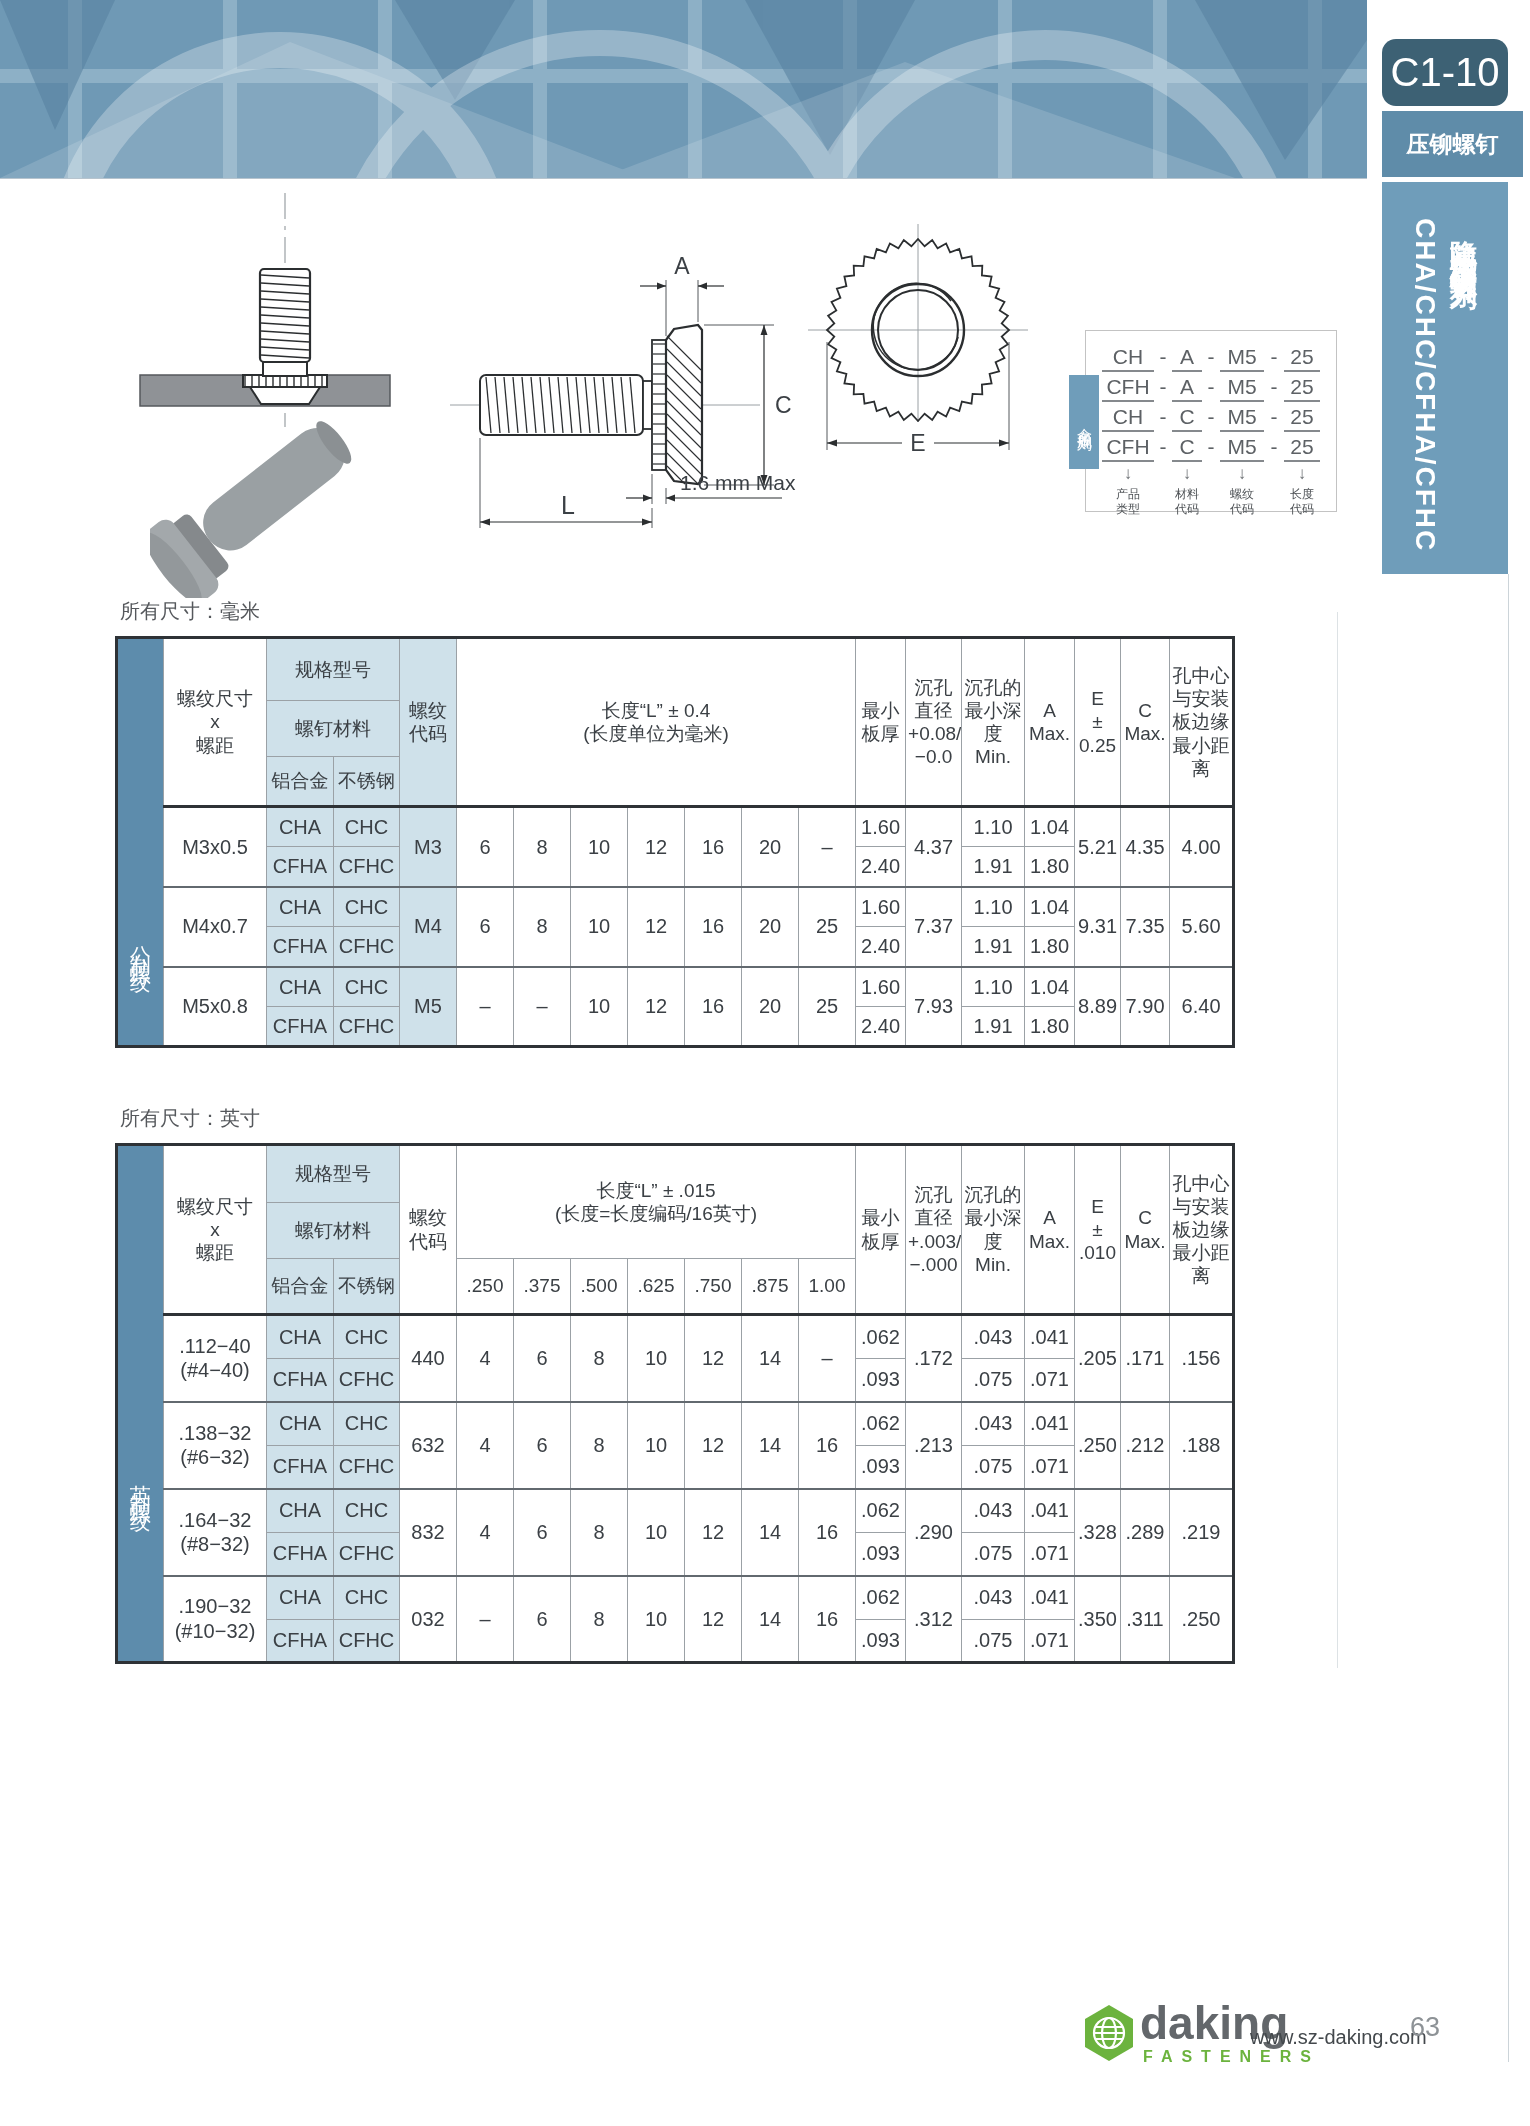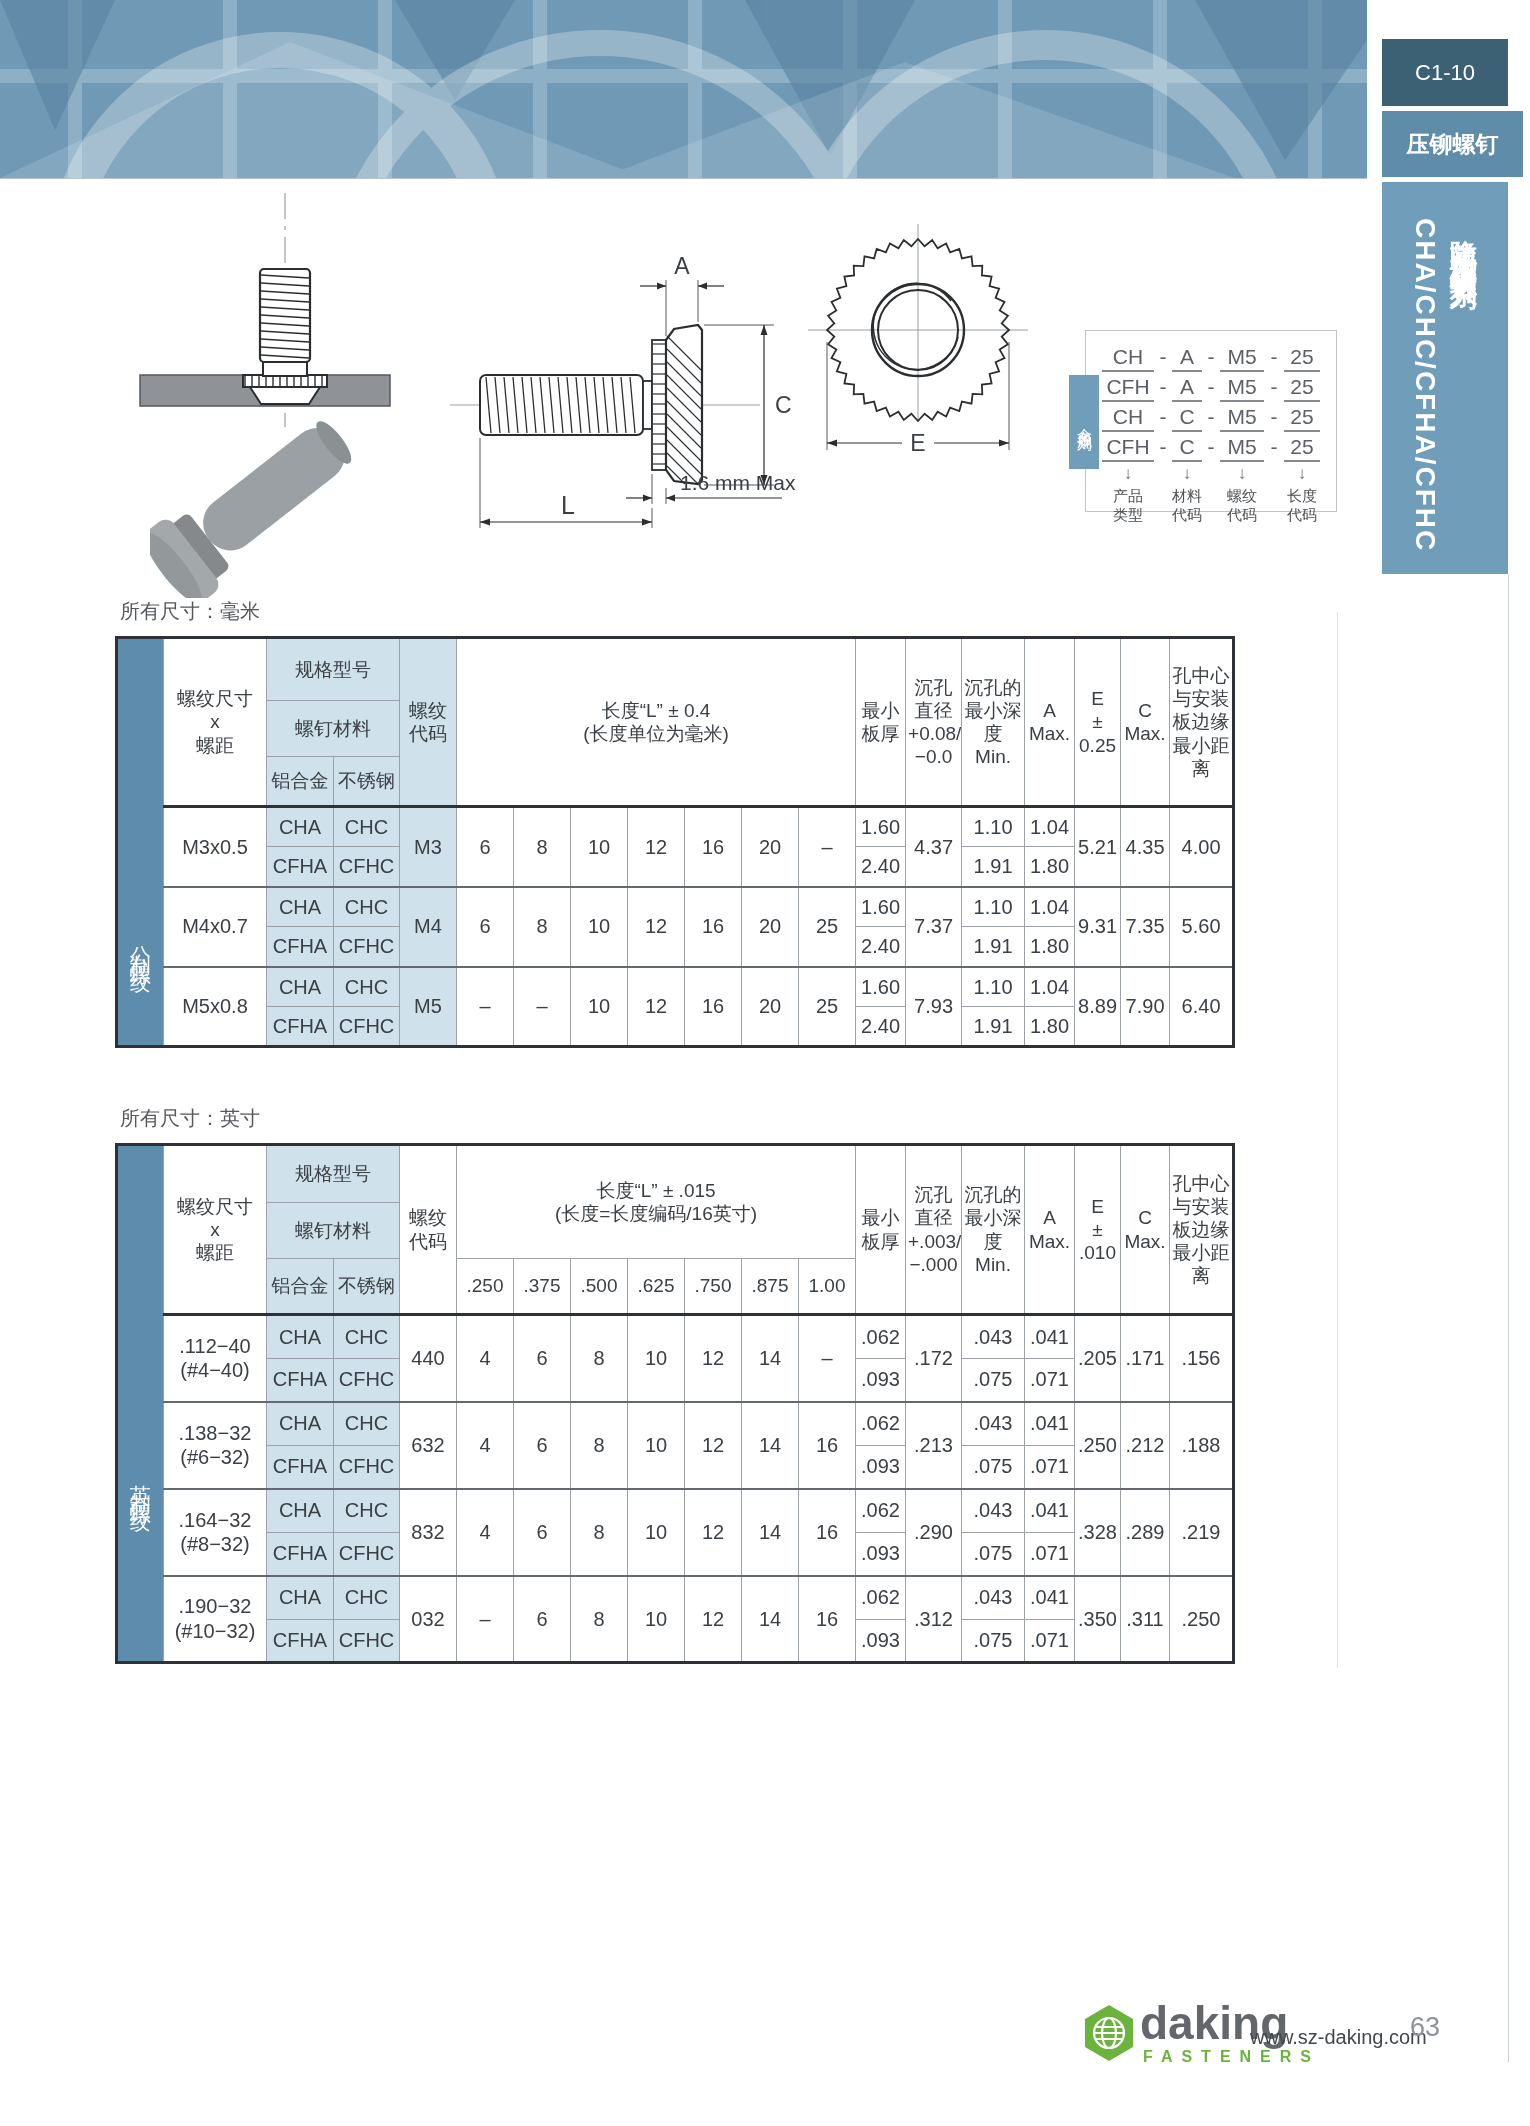--- a/index.html
+++ b/index.html
@@ -5,41 +5,41 @@
   html,body{margin:0;padding:0;background:#e8e8e8;}
   .page{position:relative;width:1530px;height:2126px;background:#ffffff;overflow:hidden;
         font-family:"Liberation Sans",sans-serif;color:#3b4045;}
   .abs{position:absolute;}
 
   
   .banner{left:0;top:0;width:1367px;height:178px;border-bottom:1px solid #b7c4ce;}
 
   
   .badge-code{left:1382px;top:39px;width:126px;height:67px;background:#3d6174;color:#fff;
-      display:flex;align-items:center;justify-content:center;font-size:22px;}
+      display:flex;align-items:center;justify-content:center;font-size:40px;border-radius:14px;}
   .badge-cat{left:1382px;top:111px;width:141px;height:66px;background:#5f8ca9;color:#fff;
       display:flex;align-items:center;justify-content:center;font-size:23px;font-weight:bold;}
   .series-panel{left:1382px;top:182px;width:126px;height:392px;background:#6f9dba;
       display:flex;justify-content:center;}
   .vcols{writing-mode:vertical-rl;text-orientation:mixed;color:#fff;font-weight:bold;padding-top:36px;}
   .vcols .t1{display:block;font-size:27px;letter-spacing:5px;margin:0 5px;}
   .vcols .t2{display:block;font-size:28px;letter-spacing:2px;margin:0 5px;}
 
   .vrule{width:1px;background:#ccd4d9;}
 
   
   .naming{left:1085px;top:330px;width:250px;height:180px;border:1px solid #c3c3c3;background:#fff;}
   .naming-tab{position:absolute;left:-17px;top:44px;width:30px;height:94px;background:#6f9dba;color:#fff;
       writing-mode:vertical-rl;font-size:15px;letter-spacing:3px;display:flex;align-items:center;justify-content:center;}
   .ngrid{display:grid;grid-template-columns:52px 18px 30px 18px 44px 20px 36px;
       justify-content:center;margin-top:14px;row-gap:3px;color:#5d6165;font-size:21px;}
   .ngrid .seg{text-align:center;border-bottom:2px solid #85898d;padding-bottom:1px;}
   .ngrid .dash{text-align:center;}
   .ngrid .arr{text-align:center;font-size:17px;color:#6a6e72;line-height:1;}
-  .ngrid .lbl{text-align:center;font-size:15px;color:#4c5054;line-height:1.25;white-space:pre-line;margin-top:2px;}
+  .ngrid .lbl{text-align:center;font-size:12px;color:#4c5054;line-height:1.25;white-space:pre-line;margin-top:2px;}
 
   
   .units{font-size:20px;color:#55585c;text-align:right;}
 
   
   .spec-table{border-collapse:collapse;table-layout:fixed;width:1117px;background:#fff;
       font-family:"Liberation Sans",sans-serif;color:#3b4045;border:3px solid #2e3236;}
   .spec-table th,.spec-table td{border:1px solid #9ba1a6;text-align:center;vertical-align:middle;
       font-weight:normal;font-size:19px;line-height:1.22;white-space:pre-line;padding:2px;overflow:hidden;}
   .spec-table td{font-size:20px;}

